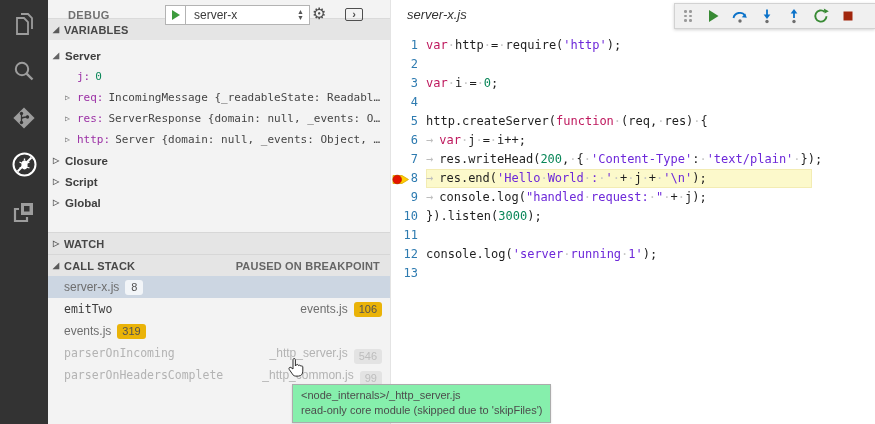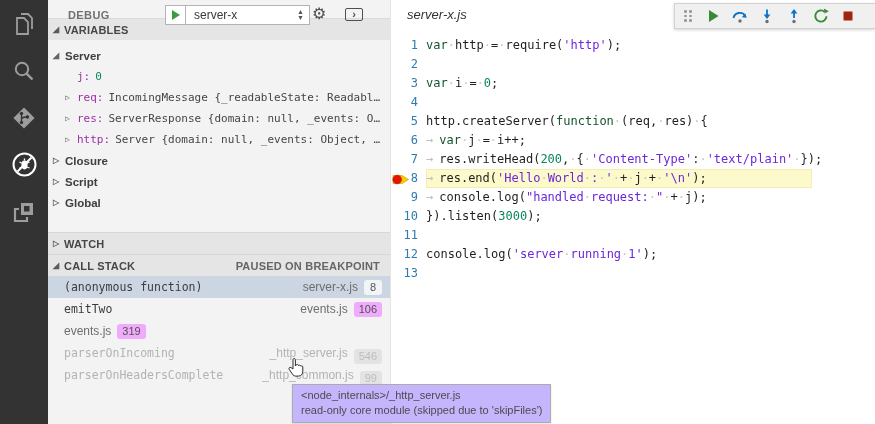--- a/index.html
+++ b/index.html
@@ -40,54 +40,54 @@
   .vrow.child.noexp{padding-left:29px;}
   .vname{color:#9b30a5;margin-right:5px;}
   .vval-num{color:#0a8658;}
   .vval-obj{color:#454545;}
   .spacer{height:19px;}
 
   .stack-rows{}
   .srow{height:22px;display:flex;align-items:center;padding:0 8px 0 16px;white-space:nowrap;cursor:pointer;}
   .srow .fn{font-family:"DejaVu Sans Mono",monospace;font-size:11.5px;color:#3c3c3c;flex:1;overflow:hidden;}
   .srow .file{font-size:12px;color:#6e6e6e;}
-  .srow .badge{margin-left:6px;background:#f0abfc;color:#525252;font-size:11px;line-height:15px;padding:0 5px;border-radius:3px;min-width:8px;text-align:center;}
+  .srow .badge{margin-left:6px;background:#eab308;color:#525252;font-size:11px;line-height:15px;padding:0 5px;border-radius:3px;min-width:8px;text-align:center;}
   .srow.selected{background:#ccd6e2;}
   .srow.selected .badge{background:#f2f5f8;}
   .srow.dim .fn,.srow.dim .file{color:#b3b3b3;}
   .srow.dim .badge{background:#e3e3e3;color:#bdbdbd;margin-top:6px;}
 
   
   .editor{position:absolute;left:390px;top:0;width:485px;height:424px;background:#fff;border-left:1px solid #e4e4e4;box-sizing:border-box;}
   .ed-title{position:absolute;left:16px;top:7px;font-size:13px;font-style:italic;color:#333;}
   .code{position:absolute;left:0;top:36px;right:0;}
   .cline{position:relative;height:19px;}
   .lnum{position:absolute;left:0;top:0;width:27px;text-align:right;color:#2e7bb0;
         font-family:"DejaVu Sans Mono",monospace;font-size:12px;line-height:19px;cursor:pointer;}
   .ltext{position:absolute;left:35px;top:0;font-family:"DejaVu Sans Mono",monospace;font-size:12px;line-height:19px;
          color:#1f1f1f;white-space:pre;cursor:text;}
   .cline.current .ltext{background:#fcf9cb;box-shadow:inset 0 0 0 1px #f3ecb3;min-width:386px;}
   .glyph{position:absolute;left:1px;top:3px;width:18px;height:13px;cursor:pointer;}
-  .tk-k{color:#14532d;}
+  .tk-k{color:#be185d;}
   .tk-p{color:#1f1f1f;}
   .tk-s{color:#6d28d9;}
   .tk-n{color:#098658;}
   .tk-w{color:#c6c6c6;}
   .tk-t{color:#bdbdbd;padding-right:6px;}
 
   
   .dbg-toolbar{position:absolute;right:0;top:3px;width:201px;height:26px;background:#f0f0f0;
                border:1px solid #d2d2d2;border-right:none;box-sizing:border-box;display:flex;align-items:center;
                box-shadow:0 1px 3px rgba(0,0,0,.18);z-index:5;padding-left:6px;}
   .drag-dots{display:grid;grid-template-columns:3px 3px;grid-gap:2px;margin-right:4px;cursor:grab;}
   .drag-dots i{width:2.5px;height:2.5px;background:#9a9a9a;border-radius:50%;}
   .tb-btn{width:27px;height:24px;display:flex;align-items:center;justify-content:center;cursor:pointer;}
 
   
-  .tooltip{position:absolute;left:292px;top:384px;z-index:10;background:#c4b5fd;border:1px solid #acacac;
+  .tooltip{position:absolute;left:292px;top:384px;z-index:10;background:#86efac;border:1px solid #acacac;
            padding:3px 8px 4px 8px;font-size:11px;line-height:15px;color:#4c4c4c;white-space:nowrap;
            box-shadow:0 1px 2px rgba(0,0,0,.12);}
   .cursor{position:absolute;left:286px;top:358px;z-index:20;pointer-events:none;}
 </style>
 </head>
 <body>
 
 <div class="app">
 
   <div class="activitybar">
@@ -199,21 +199,20 @@
     </div>
 
     <div class="sec">
       <span class="tw">◢</span>
       <span>CALL STACK</span>
       <span class="sec-status">PAUSED ON BREAKPOINT</span>
     </div>
 
     <div class="stack-rows" id="stack-rows">
         <div class="srow selected">
-          <span class="fn">(anonymous function)</span>
           <span class="file">server-x.js</span>
           <span class="badge">8</span>
         </div>
         <div class="srow">
           <span class="fn">emitTwo</span>
           <span class="file">events.js</span>
           <span class="badge">106</span>
         </div>
         <div class="srow">
           <span class="file">events.js</span>

